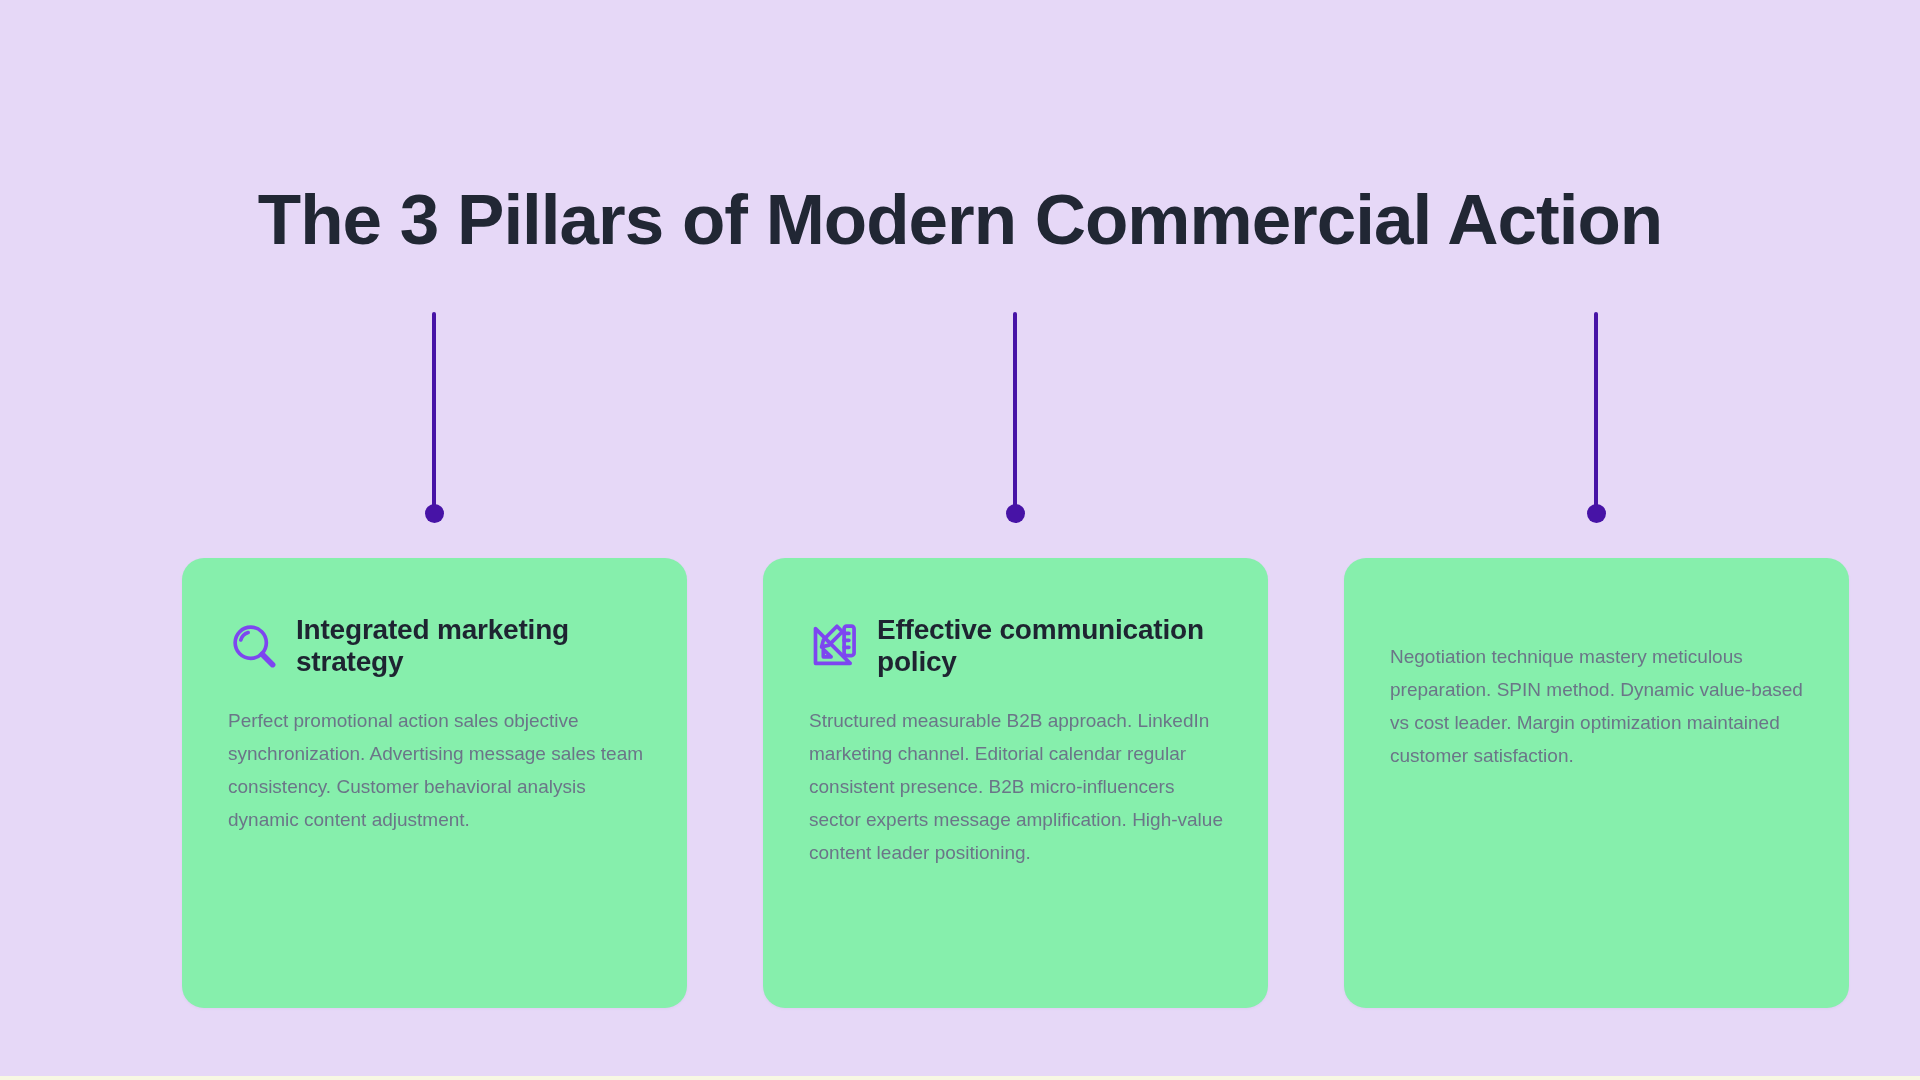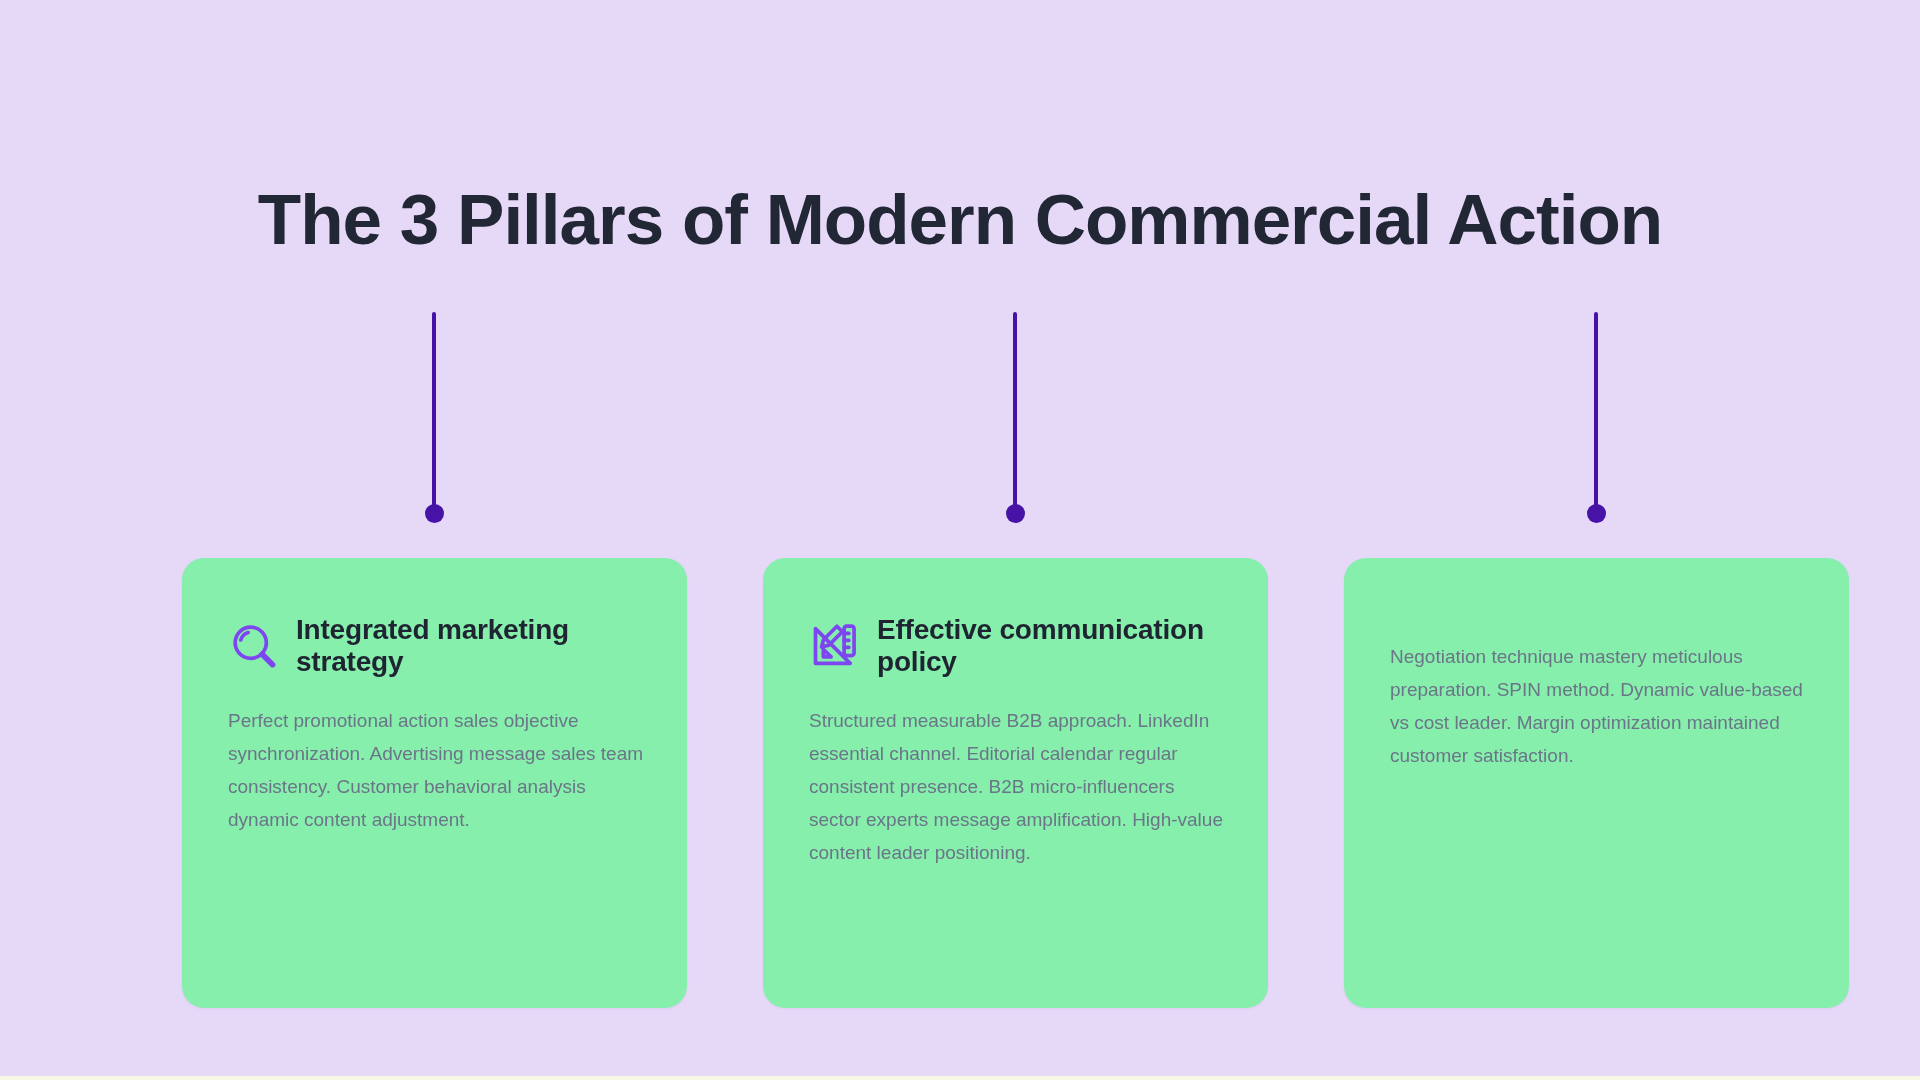--- a/index.html
+++ b/index.html
@@ -142,20 +142,20 @@
       <svg viewBox="0 0 24 24" fill="none" stroke="currentColor" stroke-width="1.7" stroke-linecap="round" stroke-linejoin="round">
         <path d="M3 4 L3 20 L19 20 Z"></path>
         <path d="M6.6 13.5 L6.6 17 L10.2 17 Z"></path>
         <path d="M12.9 2.9l2.5 2.5-6.2 6.2-3.4.9.9-3.4z"></path>
         <rect x="16.2" y="2.8" width="4.6" height="13.6" rx="1.2"></rect>
         <path d="M16.2 6.2h2.2M16.2 9.4h2.2M16.2 12.6h2.2"></path>
       </svg>
     </span>
     <h3 class="pillar-title">Effective communication policy</h3>
   </div>
-  <p class="pillar-description">Structured measurable B2B approach. LinkedIn essential channel. Editorial calendar regular consistent presence. B2B micro-influencers sector experts message amplification. High-value content leader positioning.</p>
+  <p class="pillar-description">Structured measurable B2B approach. LinkedIn marketing channel. Editorial calendar regular consistent presence. B2B micro-influencers sector experts message amplification. High-value content leader positioning.</p>
 </div>
 
 <div class="pillar-card" id="card-3">
   <p class="pillar-description">Negotiation technique mastery meticulous preparation. SPIN method. Dynamic value-based vs cost leader. Margin optimization maintained customer satisfaction.</p>
 </div>
 
 <div class="bottom-strip"></div>
 
 </body></html>

